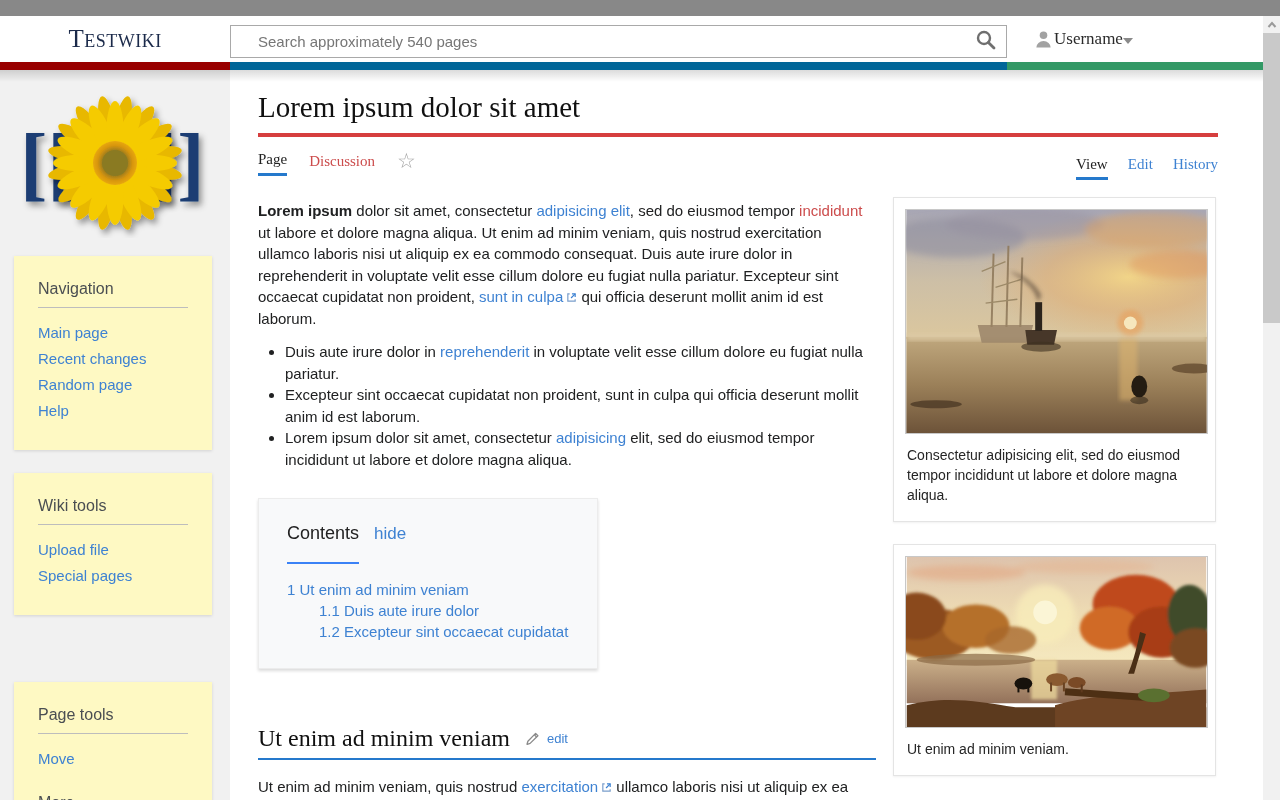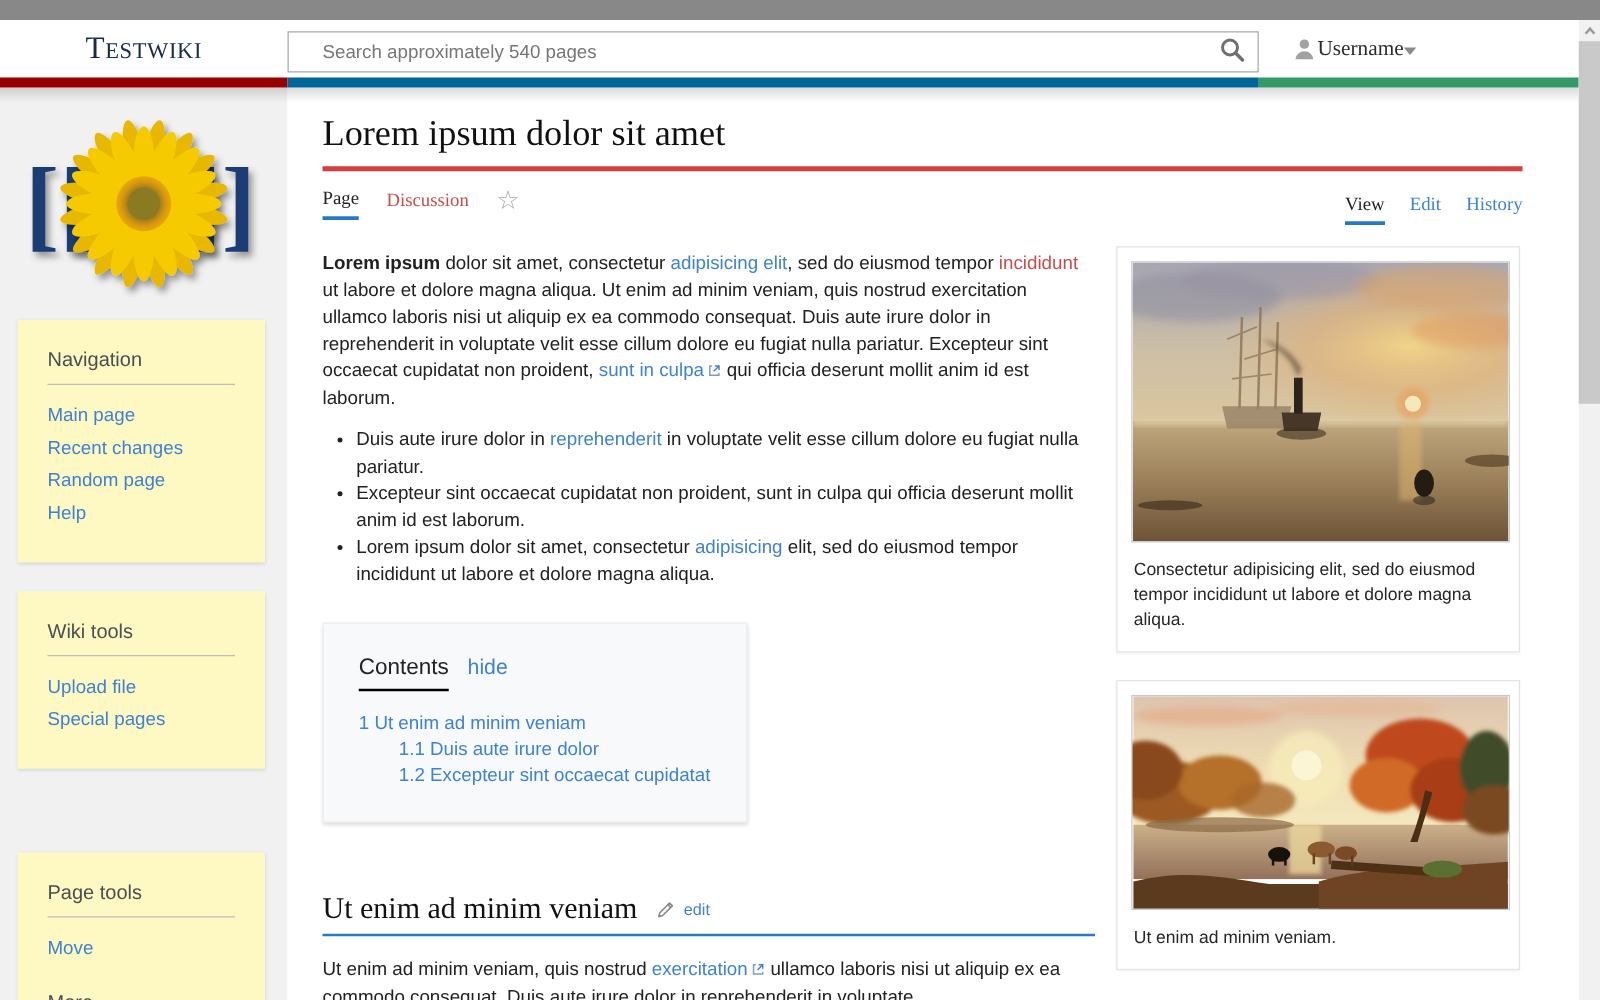--- a/index.html
+++ b/index.html
@@ -63,21 +63,21 @@
   .seg-bold{font-weight:bold;}
   .seg-link,.seg-extlink{color:var(--link);cursor:pointer;}
   .seg-redlink{color:var(--redlink);cursor:pointer;}
   .ext-icon{margin-left:3px;vertical-align:-1px;}
   ul.body-list{margin:12px 0 0;padding-left:27px;}
   ul.body-list li{font-size:15px;line-height:21.5px;margin:0;}
 
   .toc{margin-top:28px;width:340px;background:#f8f9fa;border:1px solid #ececec;
        box-shadow:0 2px 3px rgba(0,0,0,.14);padding:24px 28px 26px;}
   .toc-head{display:flex;align-items:baseline;}
-  .toc-title{font-size:18px;color:#222;border-bottom:2px solid #000000;padding-bottom:7px;}
+  .toc-title{font-size:18px;color:#222;border-bottom:2px solid #3b82f6;padding-bottom:18px;}
   .toc-hide{font-size:17px;color:var(--link);margin-left:15px;cursor:pointer;}
   .toc-list{margin-top:15px;}
   .toc-item{display:block;font-size:15px;line-height:21px;color:var(--link);text-decoration:none;cursor:pointer;}
   .toc-item.lv2{padding-left:32px;}
   .toc-item.group-gap{margin-top:9px;}
 
   .section-head{margin-top:56px;width:618px;border-bottom:2px solid var(--tab-blue);
        padding-bottom:7px;display:flex;align-items:center;}
   .section-title{font-family:"Liberation Serif",serif;font-size:24px;font-weight:400;color:#101010;margin:0;line-height:26px;}
   .edit-pencil{margin-left:14px;margin-right:6px;cursor:pointer;}

